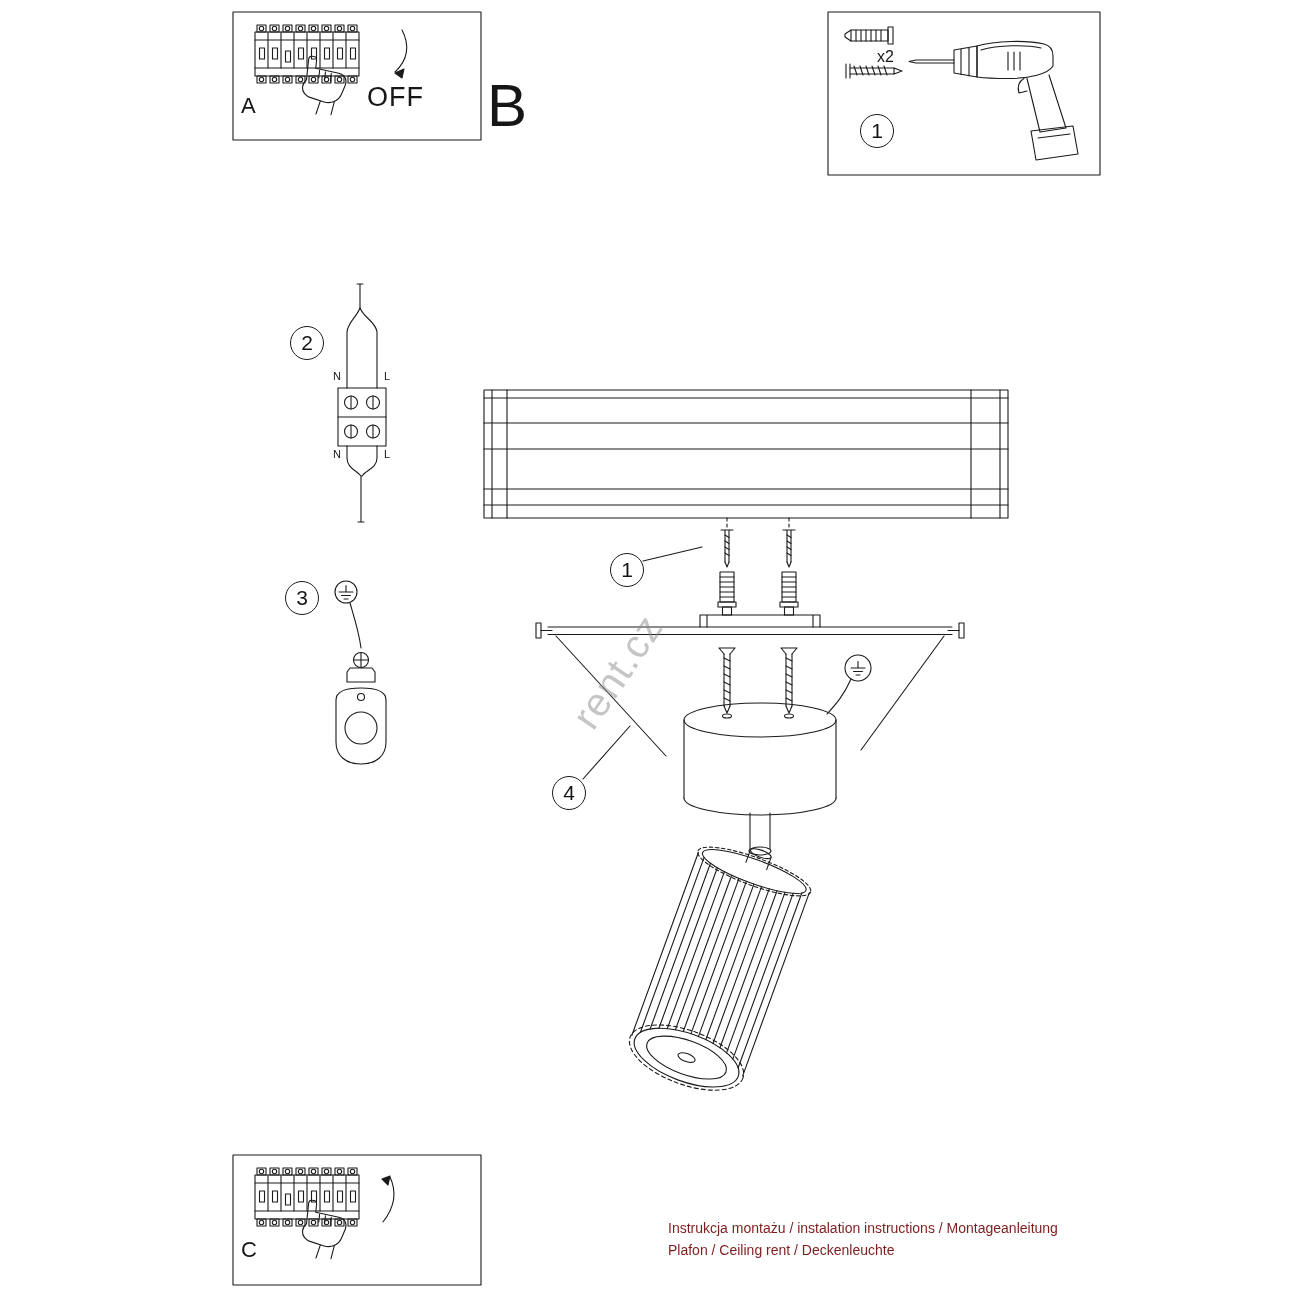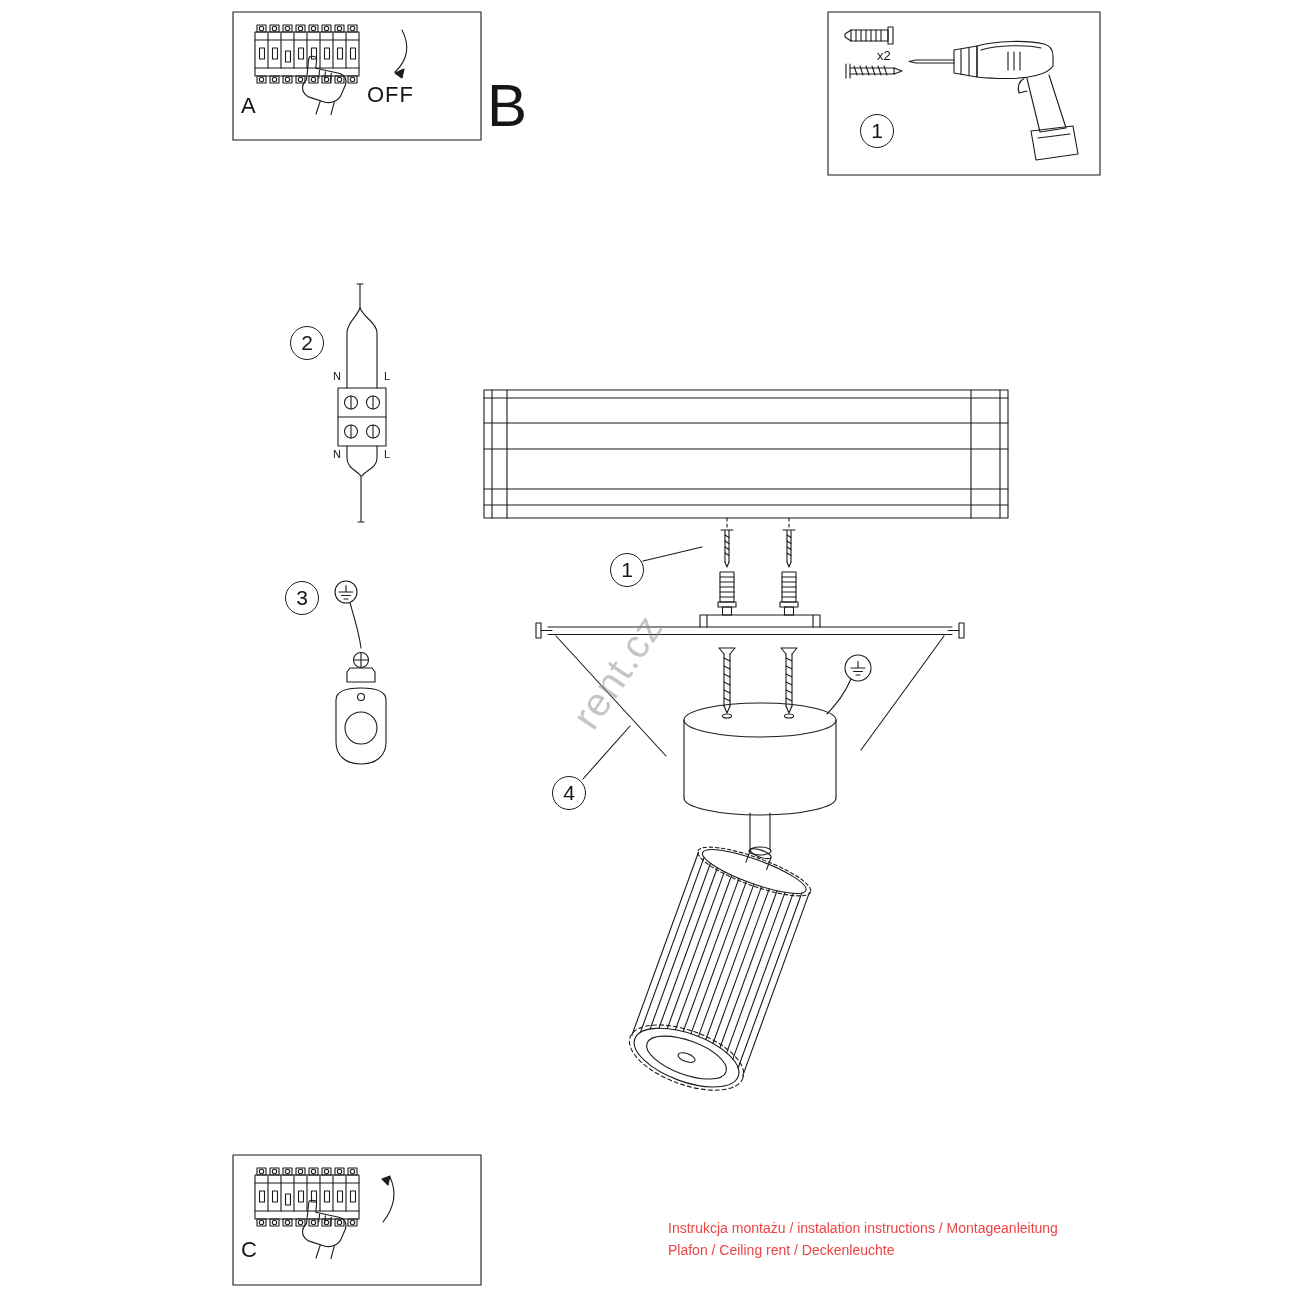--- a/index.html
+++ b/index.html
@@ -2,29 +2,29 @@
 <html><head>
 <meta charset="utf-8">
 <style>
   *{box-sizing:border-box;margin:0;padding:0}
   html,body{background:#ffffff}
   body{font-family:"Liberation Sans",sans-serif;color:#141414}
   .page{position:relative;width:1300px;height:1300px;background:#fff;overflow:hidden}
   .art{position:absolute;left:0;top:0}
   .txt{position:absolute;white-space:nowrap;color:#161616;line-height:1}
   .lbl-letter{font-size:22px}
-  .lbl-state{font-size:22px;letter-spacing:1px}
+  .lbl-state{font-size:27px;letter-spacing:1px}
   .lbl-big{font-size:60px;font-weight:500}
-  .lbl-small{font-size:13px}
+  .lbl-small{font-size:16px}
   .lbl-tiny{font-size:11px}
   .stepnum{position:absolute;width:34px;height:34px;border:1.6px solid #1b1b1b;border-radius:50%;
            display:flex;align-items:center;justify-content:center;font-size:21px;background:transparent}
   .watermark{position:absolute;left:582px;top:702px;font-size:40px;color:#8d8d8d;opacity:.5;
              transform:rotate(-56deg);transform-origin:0 50%;letter-spacing:1px}
-  .footer-line{position:absolute;left:668px;font-size:14px;color:#ef4444;white-space:nowrap}
+  .footer-line{position:absolute;left:668px;font-size:14px;color:#7f1d1d;white-space:nowrap}
 </style>
 </head>
 <body>
 
 <div class="page">
 
   <svg class="art" width="1300" height="1300" viewBox="0 0 1300 1300">
     <defs>
       <g id="g-breaker" fill="none">
         <path d="M2,1h9v7h-9z M15,1h9v7h-9z M28,1h9v7h-9z M41,1h9v7h-9z M54,1h9v7h-9z M67,1h9v7h-9z M80,1h9v7h-9z M93,1h9v7h-9z"></path>

